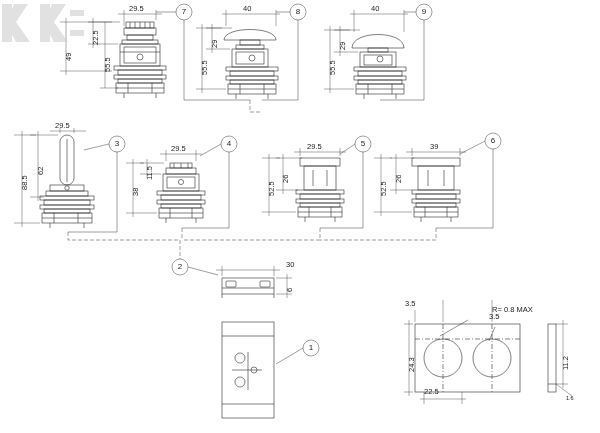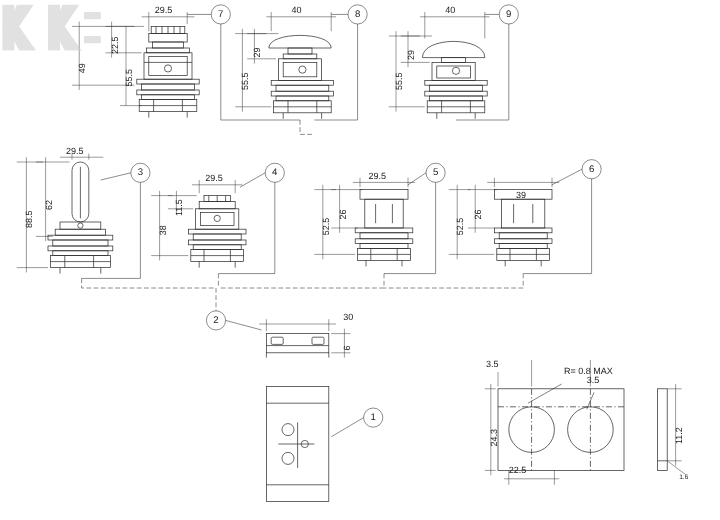--- a/index.html
+++ b/index.html
@@ -369,35 +369,35 @@
 <div class="lbl rot" style="left:21px;top:190px;">88.5</div>
 
 <div class="lbl" style="left:171px;top:145px;">29.5</div>
 <div class="lbl rot" style="left:146px;top:180px;">11.5</div>
 <div class="lbl rot" style="left:132px;top:196px;">38</div>
 
 <div class="lbl" style="left:307px;top:143px;">29.5</div>
 <div class="lbl rot" style="left:282px;top:183px;">26</div>
 <div class="lbl rot" style="left:268px;top:196px;">52.5</div>
 
-<div class="lbl" style="left:430px;top:159px;">39</div>
+<div class="lbl" style="left:430px;top:143px;">39</div>
 <div class="lbl rot" style="left:395px;top:183px;">26</div>
 <div class="lbl rot" style="left:380px;top:196px;">52.5</div>
 
 <div class="lbl" style="left:240px;top:261px;margin-left:46px;">30</div>
 <div class="lbl rot" style="left:286px;top:292px;">6</div>
 
 <div class="lbl" style="left:405px;top:300px;">3.5</div>
 <div class="lbl" style="left:489px;top:313px;">3.5</div>
 <div class="lbl rot" style="left:408px;top:372px;">24.3</div>
 <div class="lbl" style="left:424px;top:388px;">22.5</div>
 <div class="lbl rot" style="left:562px;top:370px;">11.2</div>
 <div class="lbl tiny" style="left:566px;top:396px;">1.6</div>
 
-<div class="lbl" style="left:470px;top:306px;text-align:right;">R= 0.8 MAX</div>
+<div class="lbl" style="left:492px;top:306px;text-align:right;">R= 0.8 MAX</div>
 
 <svg class="wm" viewBox="0 0 86 46">
   <g fill="#c9c9c9">
     <rect x="2" y="4" width="10" height="38"></rect>
     <path d="M14 4 h14 L16 22 L30 42 H16 L6 24 Z"></path>
     <rect x="40" y="4" width="10" height="38"></rect>
     <path d="M52 4 h14 L54 22 L68 42 H54 L44 24 Z"></path>
     <rect x="70" y="10" width="14" height="6"></rect>
     <rect x="70" y="30" width="14" height="6"></rect>
   </g>

